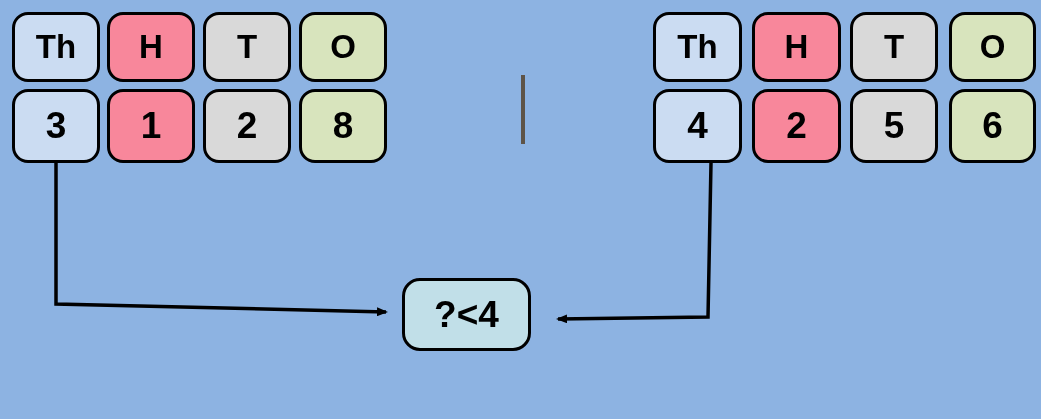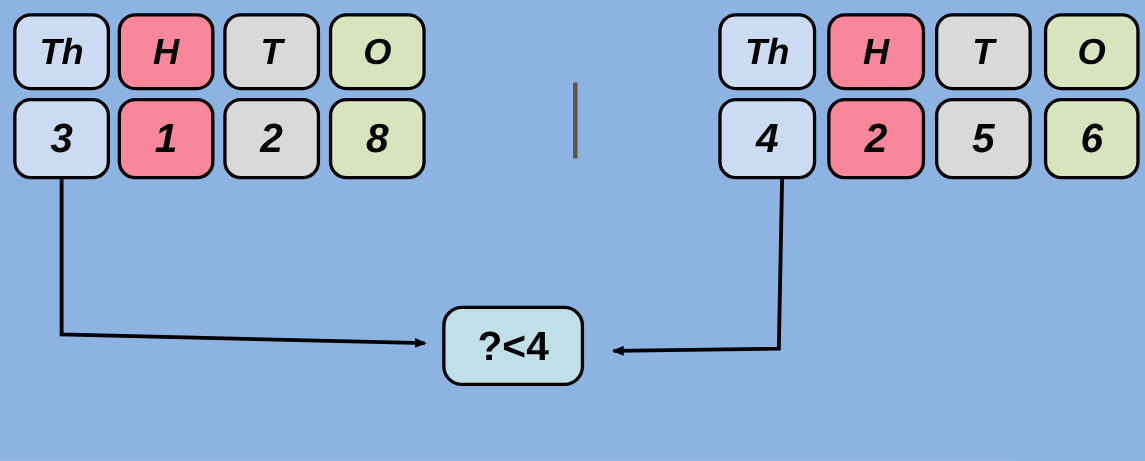--- a/index.html
+++ b/index.html
@@ -14,21 +14,20 @@
   .cell {
     position: absolute;
     box-sizing: border-box;
     border: 3px solid #000;
     border-radius: 16px;
     display: flex;
     align-items: center;
     justify-content: center;
     font-weight: bold;
     color: #000;
-    font-style: italic;
   }
   .header-cell { top: 12px; height: 70px; font-size: 33px; }
   .digit-cell  { top: 89px; height: 74px; font-size: 37px; }
 
   
   .c-th { background: #cbdcf2; }
   .c-h  { background: #f8879b; }
   .c-t  { background: #d9d9d9; }
   .c-o  { background: #d8e4bd; }
 

